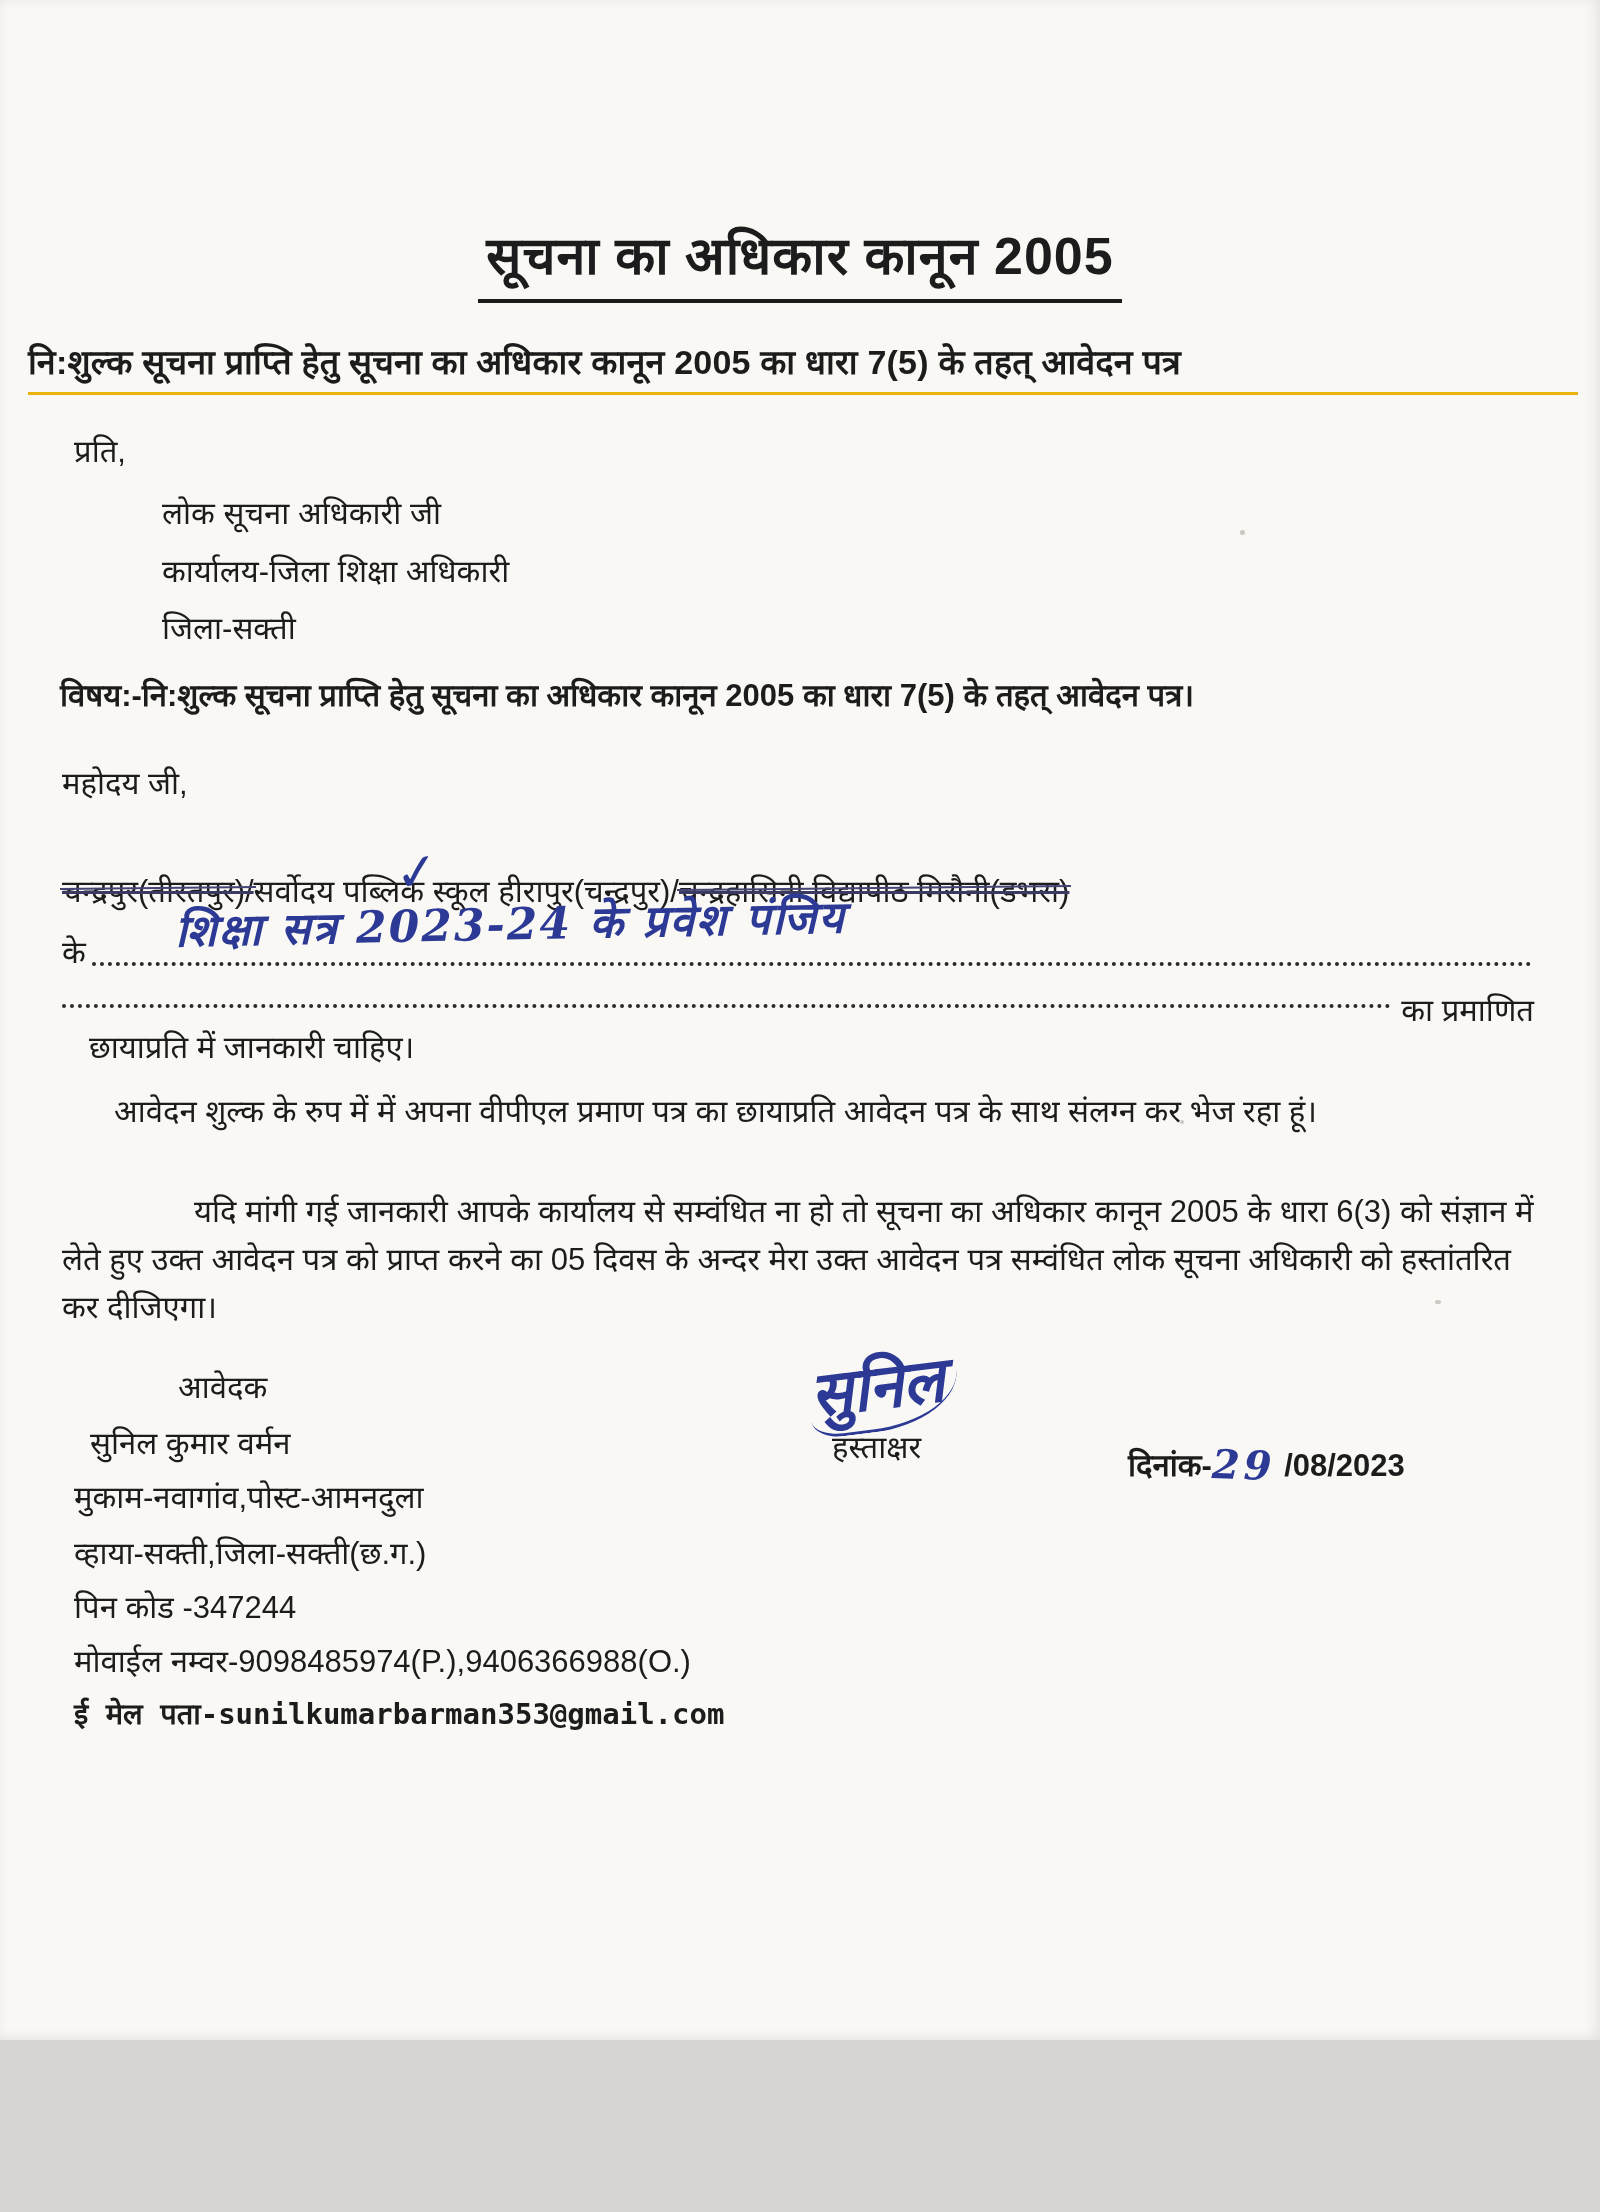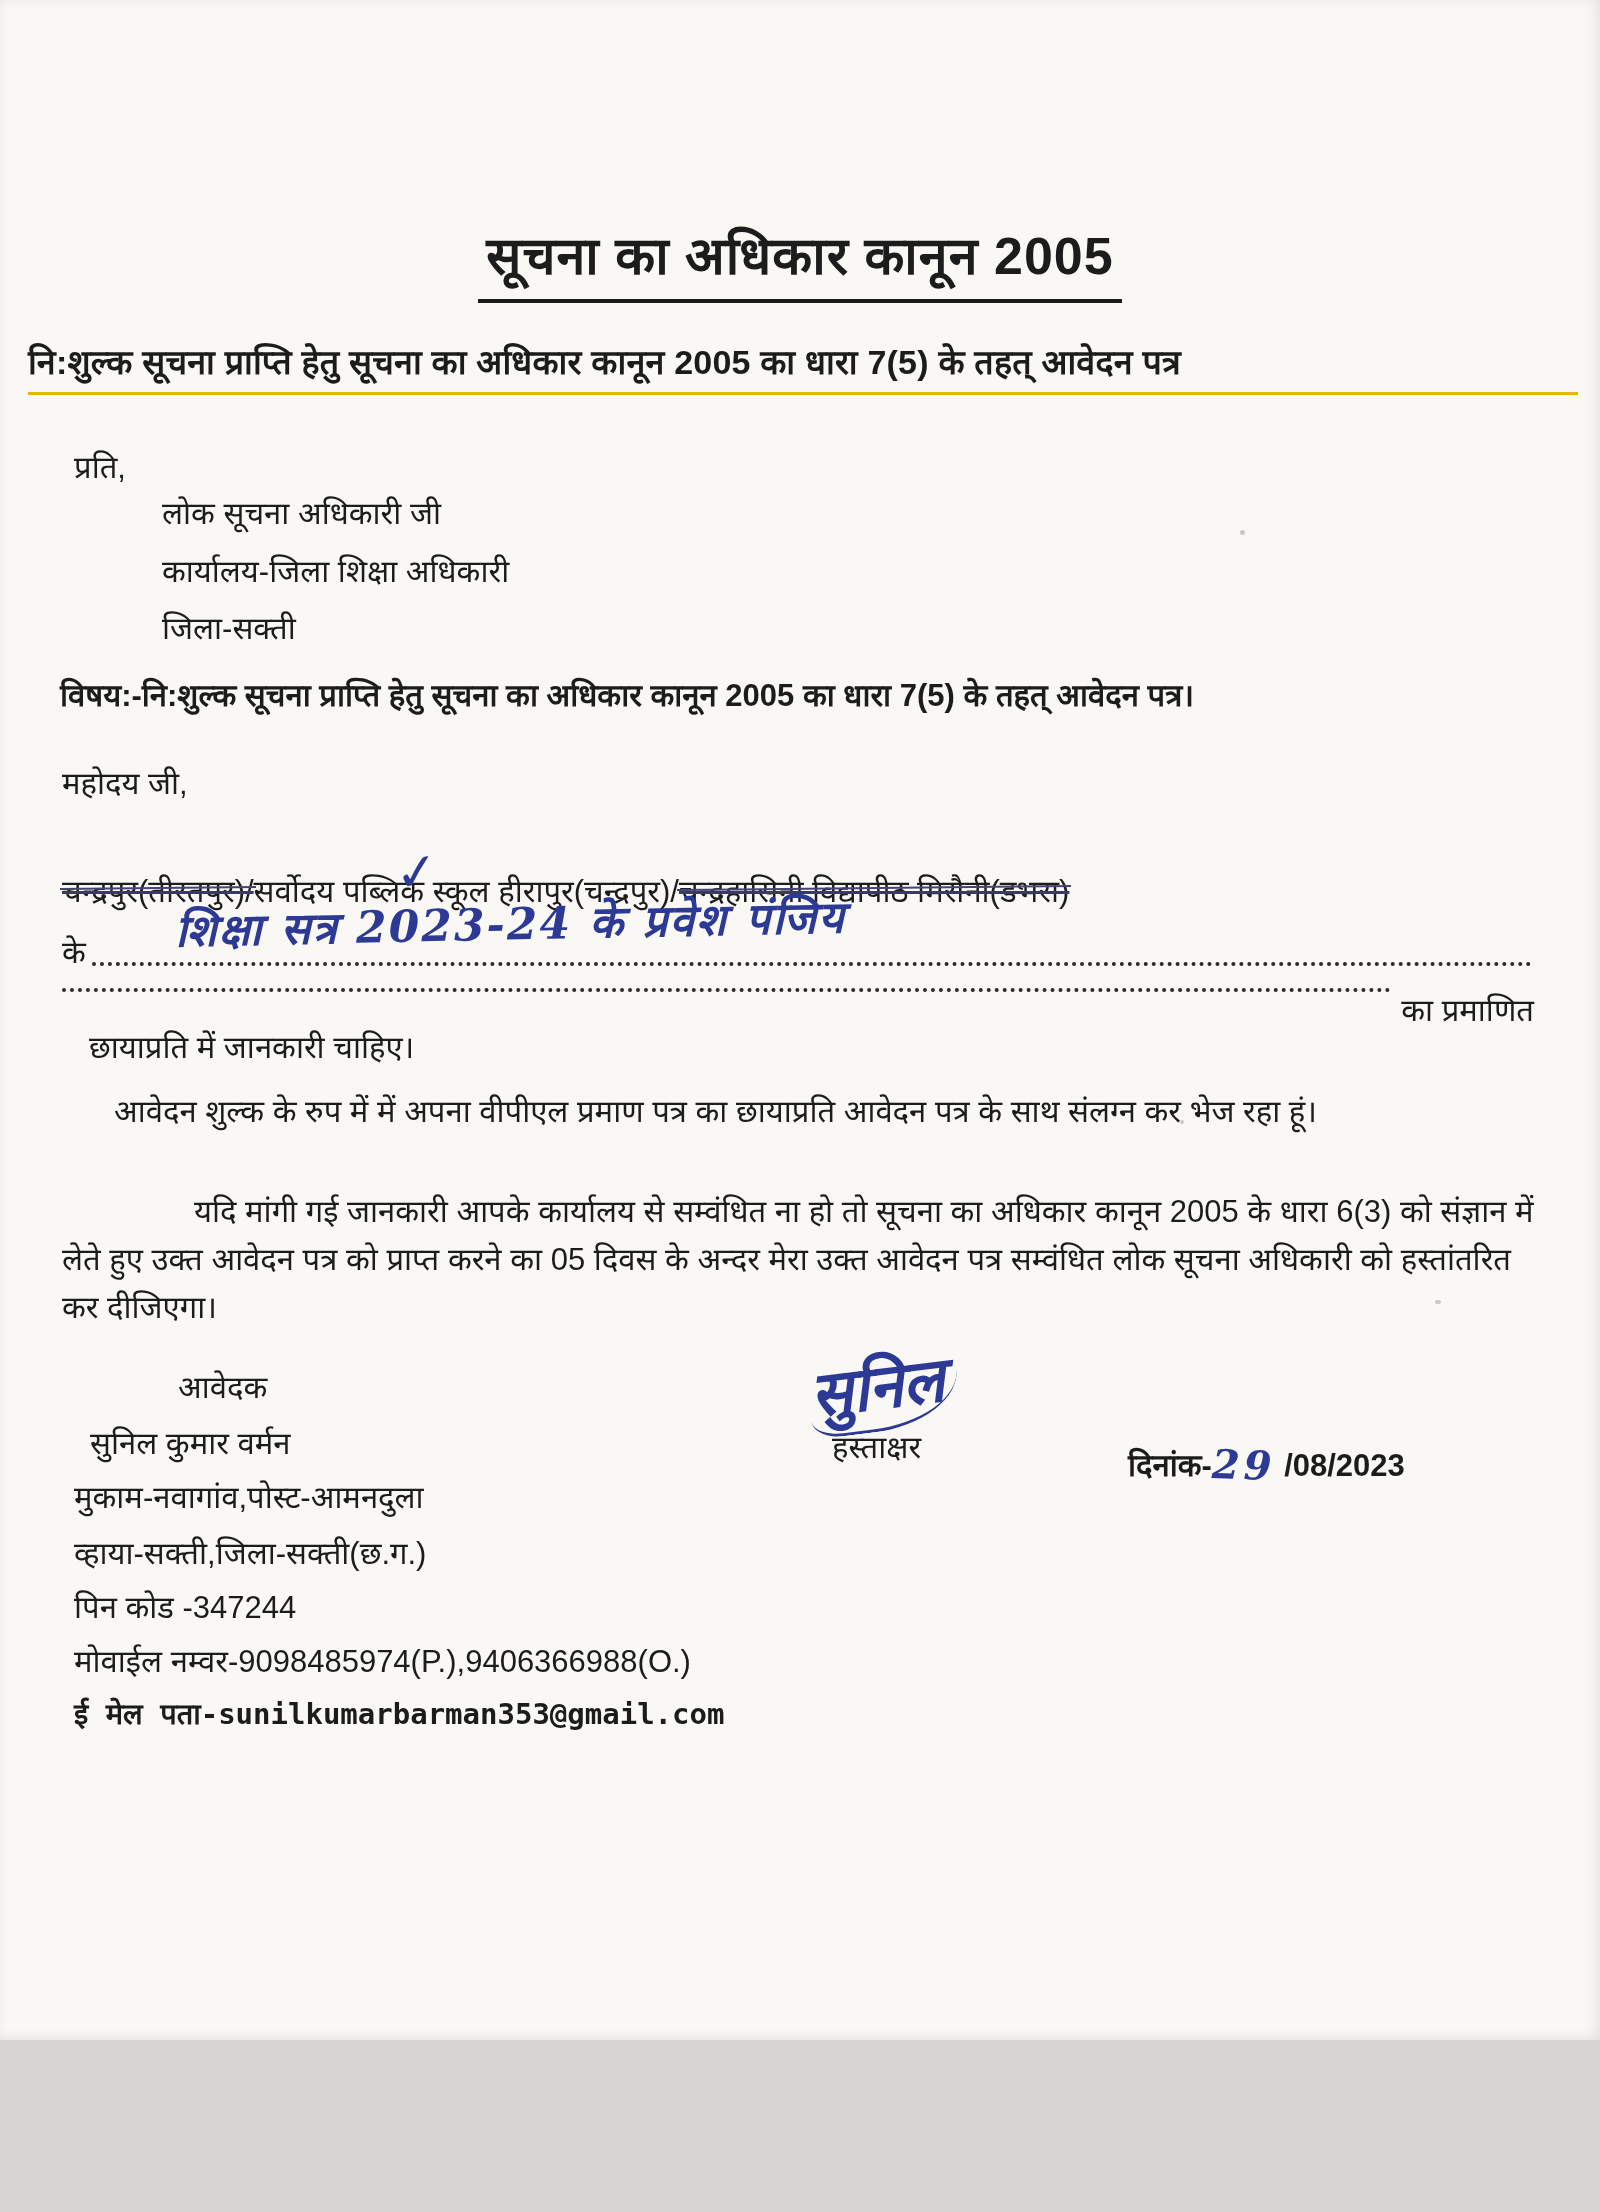--- a/index.html
+++ b/index.html
@@ -22,21 +22,21 @@
   .doc-title .t-inner{
     display:inline-block;border-bottom:4px solid #1c1c1c;padding:0 8px 10px 8px;
   }
   .doc-subtitle{
     left:28px;right:22px;top:338px;
     font-size:34px;font-weight:700;
     border-bottom:3px solid #eab308;padding-bottom:8px;
     letter-spacing:.2px;
   }
   .txt{font-size:31px;font-weight:500;line-height:1.0;}
-  .salutation{left:74px;top:452px;}
+  .salutation{left:74px;top:436px;}
   .recipient-line{left:162px;}
   .rl0{top:498px;}
   .rl1{top:556px;}
   .rl2{top:613px;}
   .subject{left:60px;top:680px;font-weight:600;right:60px;}
   .greeting{left:62px;top:768px;}
   .p1a{left:228px;top:818px;white-space:nowrap;}
   .p1b{left:62px;top:876px;white-space:nowrap;}
   .struck{
     position:relative;
@@ -67,21 +67,21 @@
     font-size:44px;font-weight:600;
     font-family:"DejaVu Serif","Liberation Serif",serif;
     font-style:italic;
     color:#2c3a96;
     transform:rotate(-1.2deg);
     letter-spacing:2px;
     white-space:nowrap;
   }
   .fill-row2{
     left:62px;top:988px;right:66px;
-    display:flex;align-items:flex-start;
+    display:flex;align-items:center;
   }
   .fill-row2 .dots{margin:0 10px 8px 0;}
   .fill-row2 .suffix{flex:0 0 auto;font-size:31px;font-weight:500;padding-bottom:2px;}
   .p1e{left:57px;top:1032px;margin-left:32px;}
   .para{left:62px;top:1088px;width:1478px;font-size:31px;font-weight:400;line-height:1.55;}
   .para2{text-indent:52px;}
   .para3{top:1188px;text-indent:132px;}
   .applicant-label{left:178px;top:1372px;}
   .sig-line{left:74px;white-space:nowrap;}
   .sl0{top:1428px;margin-left:16px;}

